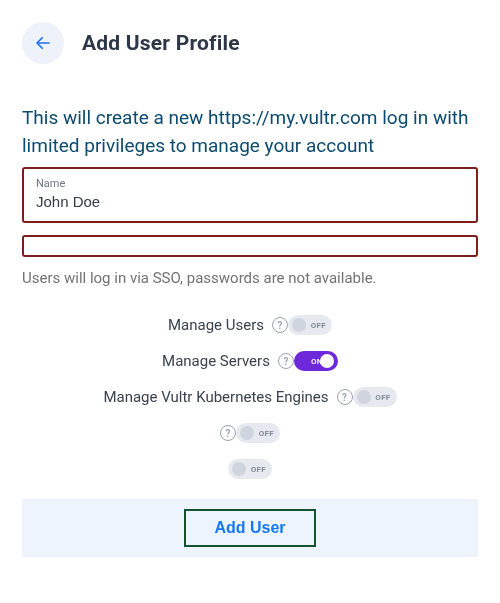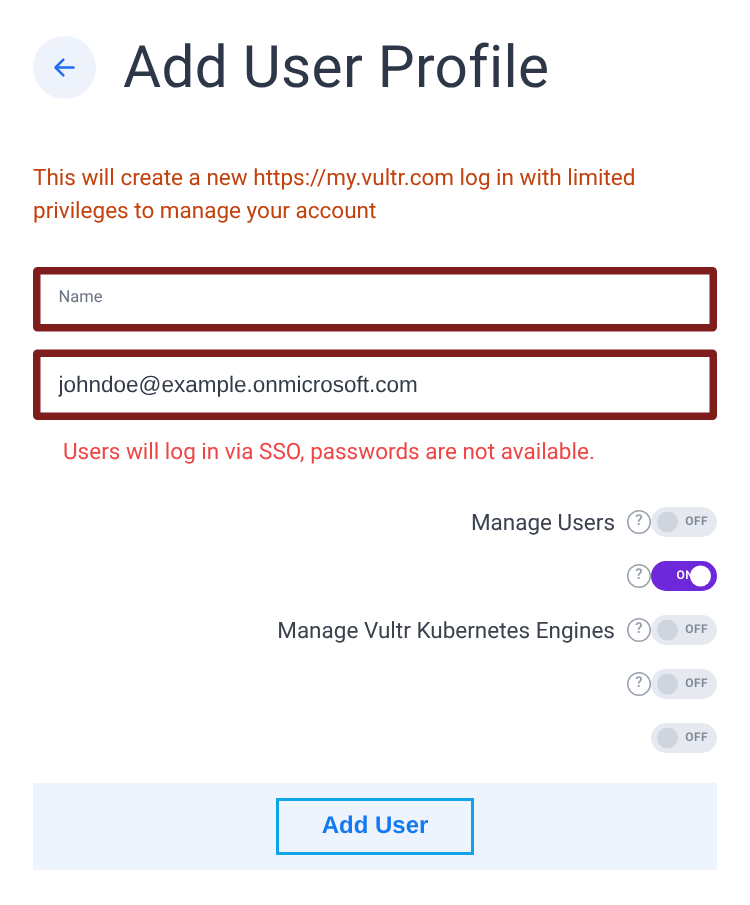--- a/index.html
+++ b/index.html
@@ -22,62 +22,61 @@
     height: 42px;
     border-radius: 50%;
     background: #edf2fb;
     display: flex;
     align-items: center;
     justify-content: center;
     cursor: pointer;
   }
   .back-btn svg { stroke: #1e6ef2; }
   .page-title {
-    font-size: 39px;
-    font-weight: 400;
+    font-size: 21px;
+    font-weight: 700;
     color: #2d3748;
     letter-spacing: 0.2px;
   }
   .intro {
-    font-size: 15px;
-    color: #c2410c;
+    font-size: 19px;
+    color: #0c4a6e;
     line-height: 1.45;
-    margin-bottom: 26px;
+    margin-bottom: 8px;
   }
   .field {
-    border: 5px solid #7f1d1d;
+    border: 2px solid #7f1d1d;
     border-radius: 3px;
     padding: 8px 12px 10px 12px;
     margin-bottom: 12px;
     background: #fff;
   }
   .field-label {
     font-size: 11px;
     color: #6a7482;
     margin-bottom: 2px;
   }
   .field-input {
     width: 100%;
     border: none;
     outline: none;
     font-size: 15px;
     color: #323b48;
     background: transparent;
   }
   .note {
     font-size: 15px;
-    color: #ef4444;
+    color: #737373;
     margin-top: 6px;
     margin-bottom: 28px;
-    margin-left: 20px;
   }
   .perm-row {
     display: flex;
     align-items: center;
-    justify-content: flex-end;
+    justify-content: center;
     margin-bottom: 16px;
   }
   .perm-left {
     display: flex;
     align-items: center;
     gap: 8px;
   }
   .perm-label {
     font-size: 15px;
     color: #3a424f;
@@ -130,21 +129,21 @@
   .toggle.off .tlabel { color: #7d8694; }
   .toggle.on  .tlabel { color: #fff; }
   .submit-wrap {
     margin-top: 20px;
     background: #eef4fd;
     padding: 10px;
     display: flex;
     justify-content: center;
   }
   .submit-btn {
-    border: 2px solid #0ea5e9;
+    border: 2px solid #14532d;
     background: #eef4fd;
     color: #1379f3;
     font-size: 16px;
     font-weight: 600;
     padding: 8px 28px;
     cursor: pointer;
   }
 </style>
 </head>
 <body>
@@ -156,41 +155,42 @@
       <polyline points="11 5 4 12 11 19"></polyline>
     </svg>
   </div>
   <h1 class="page-title">Add User Profile</h1>
 </div>
 
 <p class="intro">This will create a new https://my.vultr.com log in with limited privileges to manage your account</p>
 
 <div class="field">
   <div class="field-label">Name</div>
+  <input class="field-input" type="text" value="John Doe" style="">
 </div>
 
 <div class="field">
-  <input class="field-input" type="text" value="johndoe@example.onmicrosoft.com" style="">
 </div>
 
 <p class="note">Users will log in via SSO, passwords are not available.</p>
 
 <div id="perm-list">
     <div class="perm-row">
       <div class="perm-left">
         <span class="perm-label">Manage Users</span>
         <span class="help-icon">?</span>
       </div>
       <div class="toggle off">
         <span class="tlabel">OFF</span>
         <span class="knob"></span>
       </div>
     </div>
     <div class="perm-row">
       <div class="perm-left">
+        <span class="perm-label">Manage Servers</span>
         <span class="help-icon">?</span>
       </div>
       <div class="toggle on">
         <span class="tlabel">ON</span>
         <span class="knob"></span>
       </div>
     </div>
     <div class="perm-row">
       <div class="perm-left">
         <span class="perm-label">Manage Vultr Kubernetes Engines</span>

